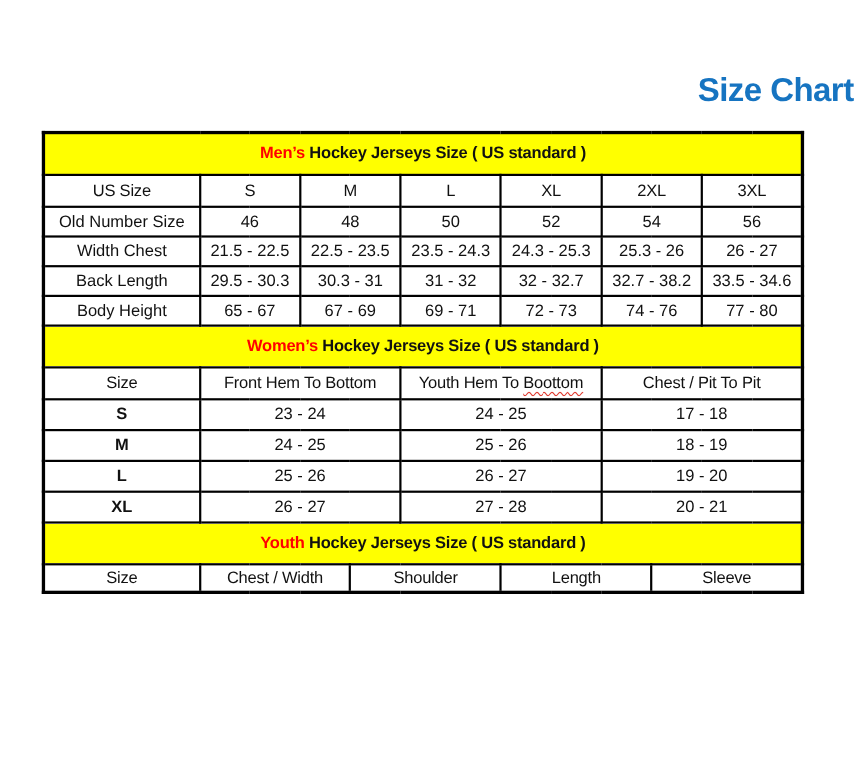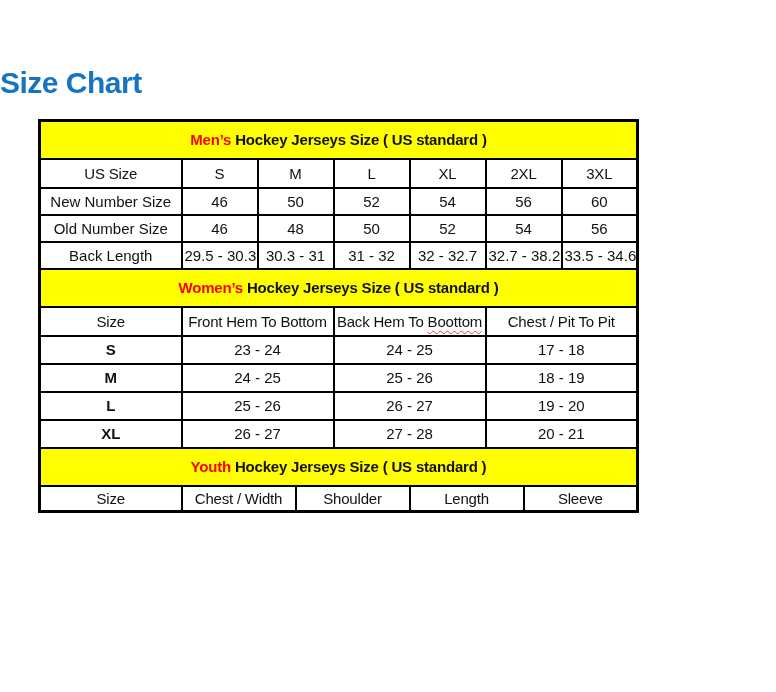--- a/index.html
+++ b/index.html
@@ -9,28 +9,28 @@
     --border-color:#000000;
   }
   html,body{margin:0;padding:0;}
   body{
     width:776px;height:692px;background:#ffffff;position:relative;
     font-family:"Liberation Sans", sans-serif;color:#111;
     overflow:hidden;
   }
   .page-title{
     position:absolute;top:68px;left:0;width:776px;
-    text-align:left;font-size:30px;font-weight:bold;line-height:1;
+    text-align:right;font-size:30px;font-weight:bold;line-height:1;
     color:var(--title-color);letter-spacing:-0.5px;
   }
   .chart-wrap{
     position:absolute;left:38px;top:119px;width:693px;
   }
   table.size-chart{
-    border-collapse:collapse;table-layout:fixed;width:601px;
+    border-collapse:collapse;table-layout:fixed;width:693px;
     border:3px solid var(--border-color);
   }
   table.size-chart td{
     border:2px solid var(--border-color);
     text-align:center;vertical-align:middle;
     font-size:15px;padding:0 2px;white-space:nowrap;overflow:hidden;
   }
   tr.banner-row{height:38px;}
   td.banner-cell{
     background:var(--banner-bg);
@@ -83,53 +83,62 @@
         <tr class="head-mens">
           <td colspan="1" class="head-cell">US Size</td>
           <td colspan="2" class="head-cell">S</td>
           <td colspan="2" class="head-cell">M</td>
           <td colspan="2" class="head-cell">L</td>
           <td colspan="2" class="head-cell">XL</td>
           <td colspan="2" class="head-cell">2XL</td>
           <td colspan="2" class="head-cell">3XL</td>
         </tr>
         <tr class="data-mens">
-          <td colspan="1" class="label">New Number Size</td>
-          <td colspan="2">46</td>
-          <td colspan="2">50</td>
-          <td colspan="2">52</td>
-          <td colspan="2">54</td>
-          <td colspan="2">56</td>
-          <td colspan="2">60</td>
-        </tr>
-        <tr class="data-mens">
           <td colspan="1" class="label">Old Number Size</td>
           <td colspan="2">46</td>
           <td colspan="2">48</td>
           <td colspan="2">50</td>
           <td colspan="2">52</td>
           <td colspan="2">54</td>
           <td colspan="2">56</td>
+        </tr>
+        <tr class="data-mens">
+          <td colspan="1" class="label">Width Chest</td>
+          <td colspan="2">21.5 - 22.5</td>
+          <td colspan="2">22.5 - 23.5</td>
+          <td colspan="2">23.5 - 24.3</td>
+          <td colspan="2">24.3 - 25.3</td>
+          <td colspan="2">25.3 - 26</td>
+          <td colspan="2">26 - 27</td>
         </tr>
         <tr class="data-mens">
           <td colspan="1" class="label">Back Length</td>
           <td colspan="2">29.5 - 30.3</td>
           <td colspan="2">30.3 - 31</td>
           <td colspan="2">31 - 32</td>
           <td colspan="2">32 - 32.7</td>
           <td colspan="2">32.7 - 38.2</td>
           <td colspan="2">33.5 - 34.6</td>
         </tr>
+        <tr class="data-mens">
+          <td colspan="1" class="label">Body Height</td>
+          <td colspan="2">65 - 67</td>
+          <td colspan="2">67 - 69</td>
+          <td colspan="2">69 - 71</td>
+          <td colspan="2">72 - 73</td>
+          <td colspan="2">74 - 76</td>
+          <td colspan="2">77 - 80</td>
+        </tr>
         <tr class="banner-row">
           <td colspan="13" class="banner-cell"><span class="hl">Women’s</span> <span>Hockey Jerseys Size ( US standard )</span></td>
         </tr>
         <tr class="head-womens">
           <td colspan="1" class="head-cell">Size</td>
           <td colspan="4" class="head-cell">Front Hem To Bottom</td>
-          <td colspan="4" class="head-cell"><span>Back Hem To </span><span class="sq">Boottom</span></td>
+          <td colspan="4" class="head-cell"><span>Youth Hem To </span><span class="sq">Boottom</span></td>
           <td colspan="4" class="head-cell">Chest / Pit To Pit</td>
         </tr>
         <tr class="data-womens">
           <td colspan="1" class="label bold">S</td>
           <td colspan="4">23 - 24</td>
           <td colspan="4">24 - 25</td>
           <td colspan="4">17 - 18</td>
         </tr>
         <tr class="data-womens">
           <td colspan="1" class="label bold">M</td>

